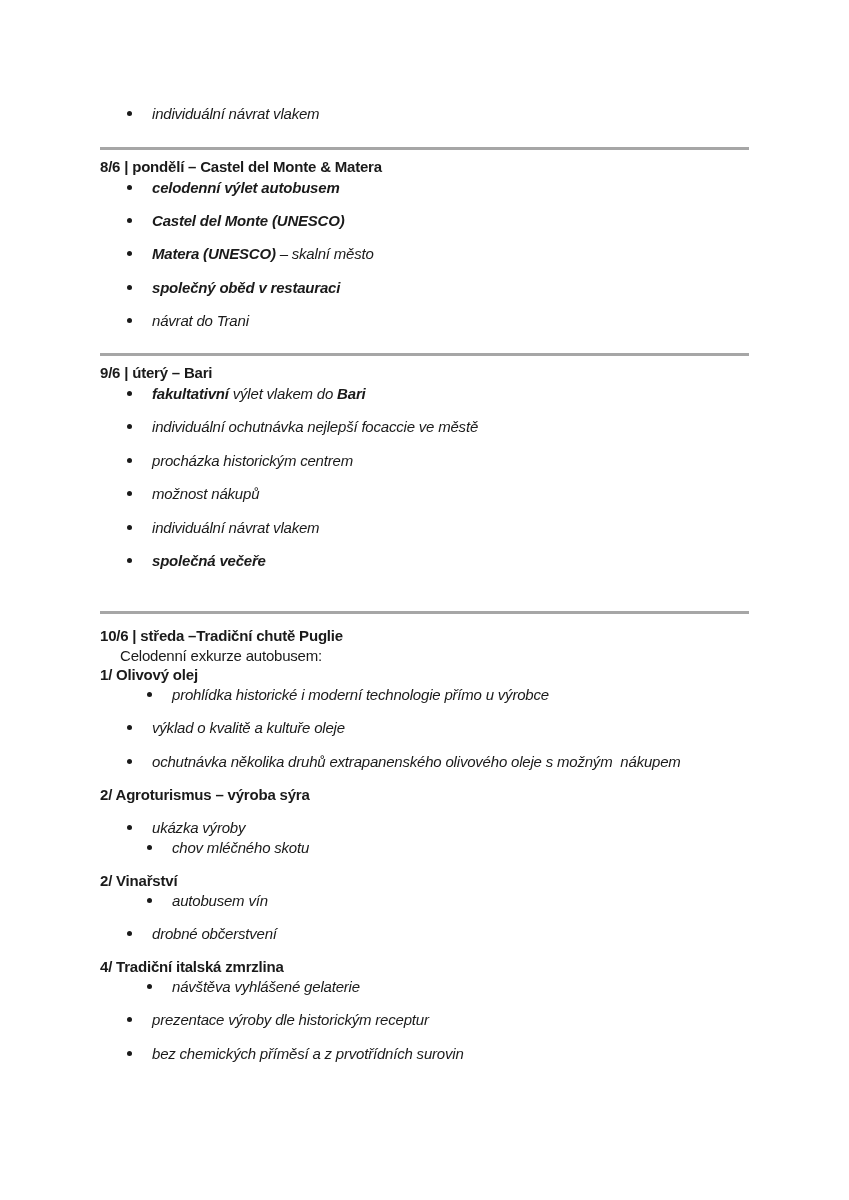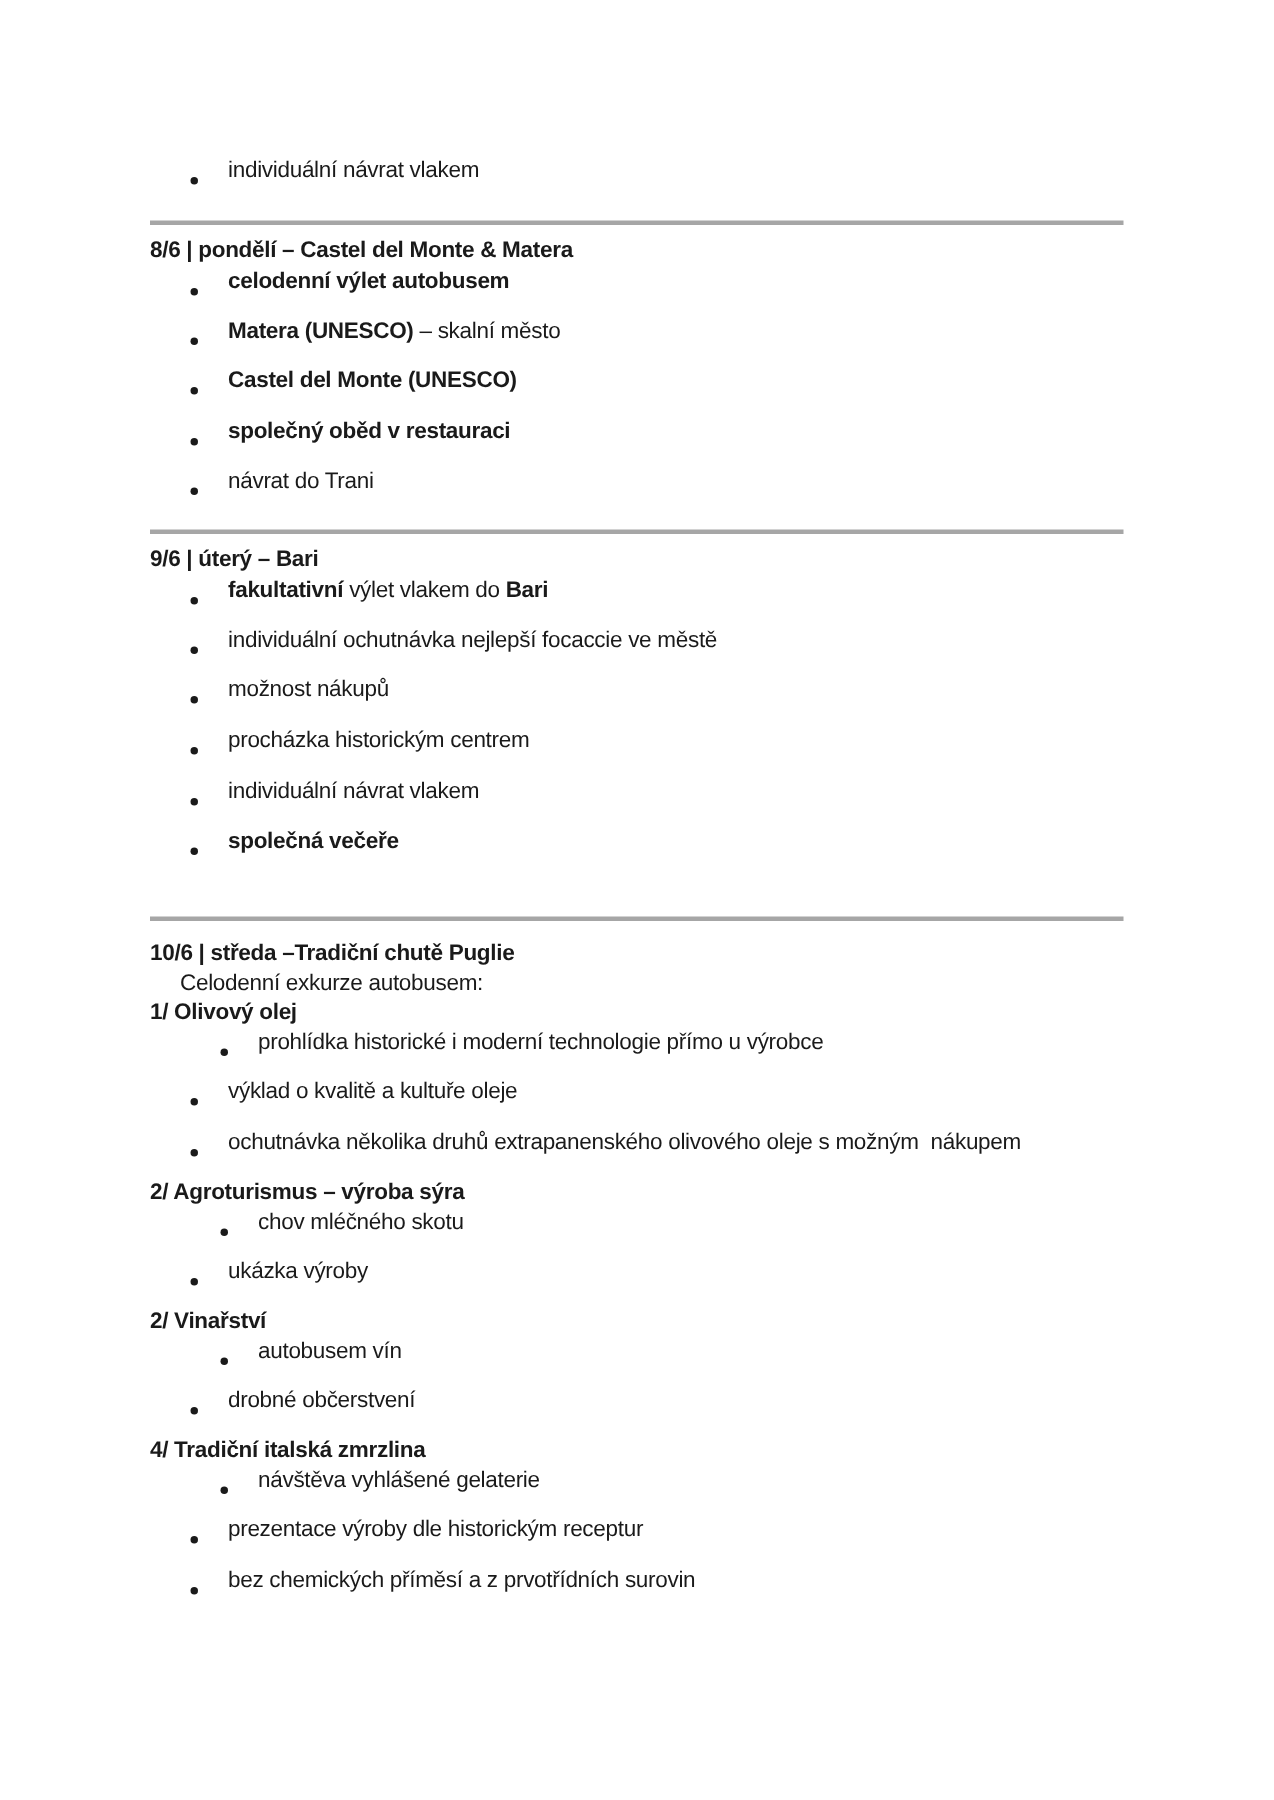--- a/index.html
+++ b/index.html
@@ -32,22 +32,23 @@
     line-height: 19px;
     white-space: pre-wrap;
   }
   .rule {
     height: 3px;
     background: #a6a6a6;
     width: 100%;
   }
   .bullet-item {
     display: flex;
-    align-items: flex-end;
+    align-items: flex-start;
     line-height: 19px;
+    font-style: italic;
   }
   .dot {
     flex: none;
     width: 5px;
     height: 5px;
     border-radius: 50%;
     background: #1a1a1a;
     margin-left: 27px;
     margin-top: 7px;
   }
@@ -83,25 +84,25 @@
 
     <div class="rule mt24"></div>
     <div class="heading mt7">8/6 | pondělí – Castel del Monte &amp; Matera</div>
 
     <div class="bullet-item mt2">
       <span class="dot"></span>
       <span class="txt"><span class="seg bold">celodenní výlet autobusem</span></span>
     </div>
     <div class="bullet-item mt14">
       <span class="dot"></span>
-      <span class="txt"><span class="seg bold">Matera (UNESCO)</span><span class="seg"> – skalní město</span></span>
+      <span class="txt"><span class="seg bold">Castel del Monte (UNESCO)</span></span>
     </div>
     <div class="bullet-item mt14">
       <span class="dot"></span>
-      <span class="txt"><span class="seg bold">Castel del Monte (UNESCO)</span></span>
+      <span class="txt"><span class="seg bold">Matera (UNESCO)</span><span class="seg"> – skalní město</span></span>
     </div>
     <div class="bullet-item mt15">
       <span class="dot"></span>
       <span class="txt"><span class="seg bold">společný oběd v restauraci</span></span>
     </div>
     <div class="bullet-item mt14">
       <span class="dot"></span>
       <span class="txt"><span class="seg">návrat do Trani</span></span>
     </div>
 
@@ -109,27 +110,27 @@
     <div class="heading mt7">9/6 | úterý – Bari</div>
 
     <div class="bullet-item mt2">
       <span class="dot"></span>
       <span class="txt"><span class="seg bold">fakultativní</span><span class="seg"> výlet vlakem do </span><span class="seg bold">Bari</span></span>
     </div>
     <div class="bullet-item mt14">
       <span class="dot"></span>
       <span class="txt"><span class="seg">individuální ochutnávka nejlepší focaccie ve městě</span></span>
     </div>
+    <div class="bullet-item mt15">
+      <span class="dot"></span>
+      <span class="txt"><span class="seg">procházka historickým centrem</span></span>
+    </div>
     <div class="bullet-item mt14">
       <span class="dot"></span>
       <span class="txt"><span class="seg">možnost nákupů</span></span>
-    </div>
-    <div class="bullet-item mt15">
-      <span class="dot"></span>
-      <span class="txt"><span class="seg">procházka historickým centrem</span></span>
     </div>
     <div class="bullet-item mt15">
       <span class="dot"></span>
       <span class="txt"><span class="seg">individuální návrat vlakem</span></span>
     </div>
     <div class="bullet-item mt14">
       <span class="dot"></span>
       <span class="txt"><span class="seg bold">společná večeře</span></span>
     </div>
 
@@ -145,27 +146,27 @@
     <div class="bullet-item mt14">
       <span class="dot"></span>
       <span class="txt"><span class="seg">výklad o kvalitě a kultuře oleje</span></span>
     </div>
     <div class="bullet-item mt15">
       <span class="dot"></span>
       <span class="txt"><span class="seg">ochutnávka několika druhů extrapanenského olivového oleje s možným  nákupem</span></span>
     </div>
 
     <div class="heading mt14">2/ Agroturismus – výroba sýra</div>
+    <div class="bullet-item mt14">
+      <span class="dot"></span>
+      <span class="txt"><span class="seg">ukázka výroby</span></span>
+    </div>
     <div class="bullet-item mt1">
       <span class="dot"></span>
       <span class="txt"><span class="seg">chov mléčného skotu</span></span>
-    </div>
-    <div class="bullet-item mt14">
-      <span class="dot"></span>
-      <span class="txt"><span class="seg">ukázka výroby</span></span>
     </div>
 
     <div class="heading mt14">2/ Vinařství</div>
     <div class="bullet-item mt1">
       <span class="dot"></span>
       <span class="txt"><span class="seg">autobusem vín</span></span>
     </div>
     <div class="bullet-item mt14">
       <span class="dot"></span>
       <span class="txt"><span class="seg">drobné občerstvení</span></span>

